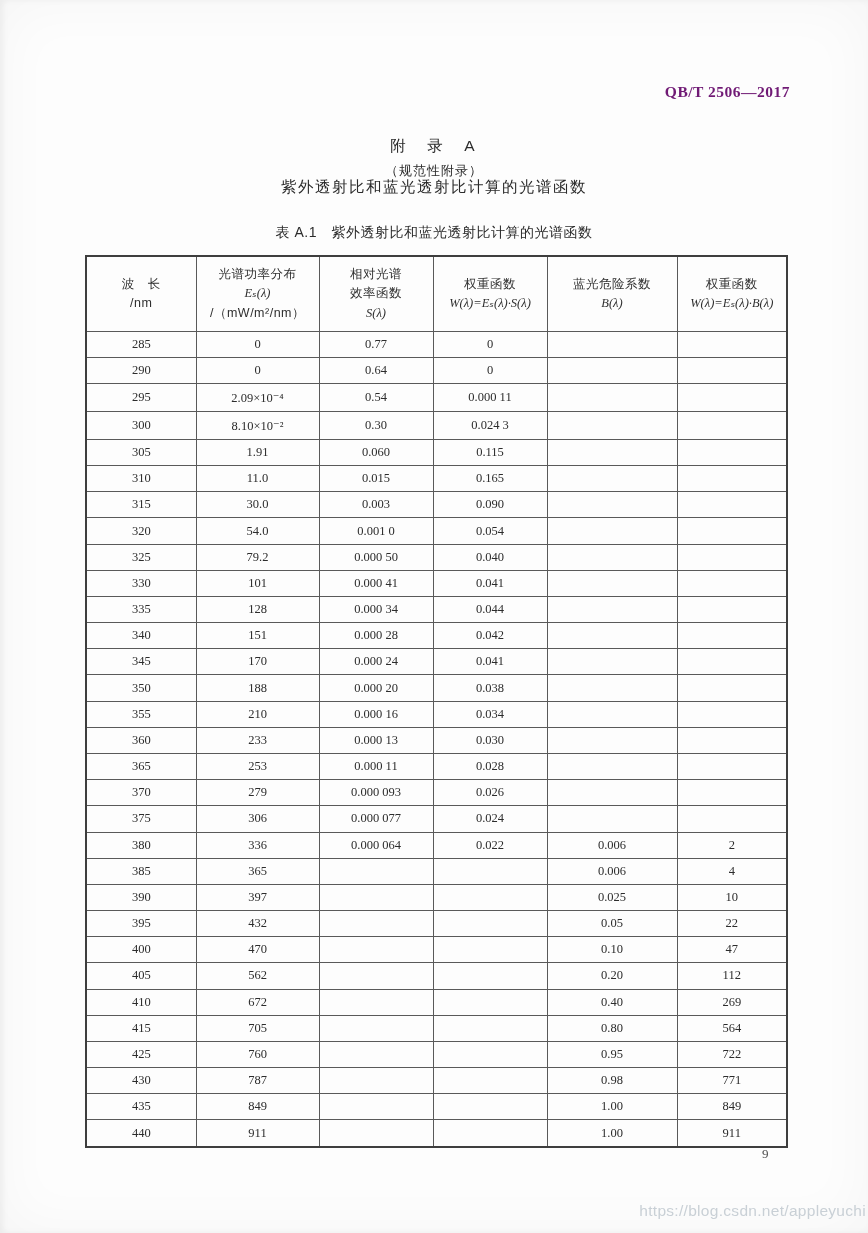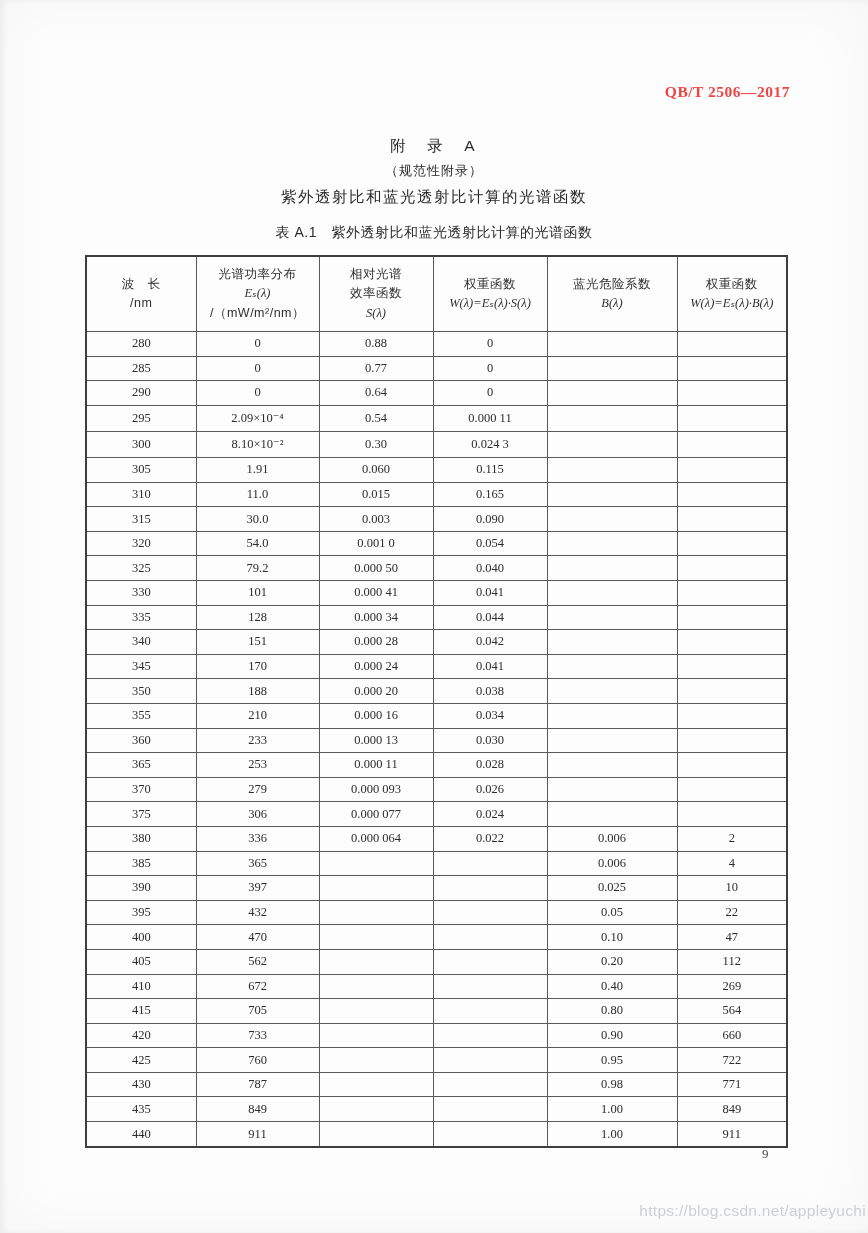--- a/index.html
+++ b/index.html
@@ -7,26 +7,26 @@
     position:relative; width:868px; height:1233px;
     background:#fdfdfd;
     box-shadow: inset 0 0 60px rgba(0,0,0,0.035), inset 3px 0 6px rgba(0,0,0,0.05);
     font-family:"Liberation Sans", sans-serif;
     color:#303030;
     overflow:hidden;
   }
   .doc-code {
     position:absolute; top:83px; right:78px;
     font-family:"Liberation Serif", serif;
-    font-weight:bold; font-size:15.5px; letter-spacing:0.5px; color:#ef4444;
+    font-weight:bold; font-size:15.5px; letter-spacing:0.5px; color:#701a75;
   }
   .center-line { position:absolute; left:0; width:868px; text-align:center; font-weight:normal; color:#2b2b2b; }
   .t-appendix { top:136px; font-size:15.5px; letter-spacing:3px; }
   .t-type     { top:162px; font-size:13px;   letter-spacing:1px; }
-  .t-heading  { top:187px; font-size:15.5px; letter-spacing:1.5px; }
+  .t-heading  { top:177px; font-size:15.5px; letter-spacing:1.5px; }
   .t-caption  { top:224px; font-size:14px;   letter-spacing:0.5px; }
 
   .tablewrap { position:absolute; left:85px; top:255px; }
   table.spectral {
     border-collapse:collapse; table-layout:fixed;
     width:701px; height:893px;
     border:2px solid #3e3e3e;
     background:transparent;
     padding-left:40px;
   }
@@ -107,28 +107,20 @@
               <div class="hline formula">B(λ)</div>
             </th>
             <th>
               <div class="hline">权重函数</div>
               <div class="hline formula">W(λ)=Eₛ(λ)·B(λ)</div>
             </th>
           </tr>
       </thead>
       <tbody id="table-body">
           <tr>
-            <td>280</td>
-            <td>0</td>
-            <td>0.88</td>
-            <td>0</td>
-            <td></td>
-            <td></td>
-          </tr>
-          <tr>
             <td>285</td>
             <td>0</td>
             <td>0.77</td>
             <td>0</td>
             <td></td>
             <td></td>
           </tr>
           <tr>
             <td>290</td>
             <td>0</td>
@@ -331,28 +323,20 @@
           </tr>
           <tr>
             <td>415</td>
             <td>705</td>
             <td></td>
             <td></td>
             <td>0.80</td>
             <td>564</td>
           </tr>
           <tr>
-            <td>420</td>
-            <td>733</td>
-            <td></td>
-            <td></td>
-            <td>0.90</td>
-            <td>660</td>
-          </tr>
-          <tr>
             <td>425</td>
             <td>760</td>
             <td></td>
             <td></td>
             <td>0.95</td>
             <td>722</td>
           </tr>
           <tr>
             <td>430</td>
             <td>787</td>

